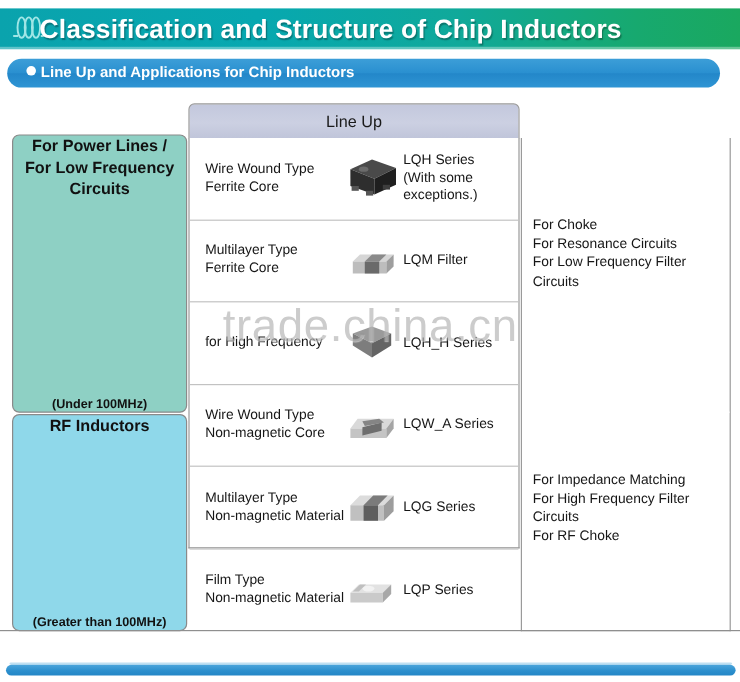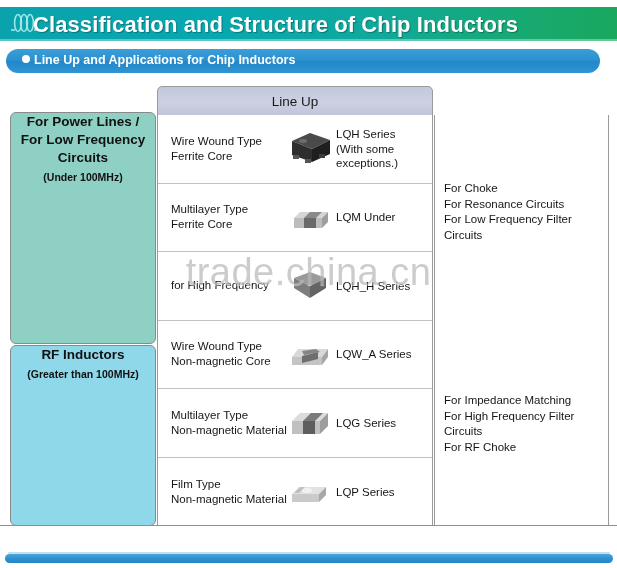--- a/index.html
+++ b/index.html
@@ -121,21 +121,21 @@
   .cat {
     position: absolute;
     left: 10px;
     width: 146px;
     box-sizing: border-box;
     border: 1px solid #8a8a8a;
     border-radius: 6px;
     display: flex;
     flex-direction: column;
     align-items: center;
-    justify-content: flex-start;
+    justify-content: space-between;
     text-align: center;
     padding: 0 5px;
   }
   .cat-power {
     top: 26px;
     height: 232px;
     background: #8ed0c4;
   }
   .cat-rf {
     top: 259px;
@@ -154,21 +154,21 @@
     font-weight: bold;
     color: #111111;
   }
 
   
   .lineup-body {
     position: absolute;
     left: 157px;
     top: 29px;
     width: 276px;
-    height: 411px;
+    height: 342px;
     box-sizing: border-box;
     border: 1px solid #9a9a9a;
     border-top: none;
     background: #ffffff;
   }
   .lu-row {
     position: relative;
     height: 68.5px;
     box-sizing: border-box;
     border-bottom: 1px solid #c2c2c2;
@@ -355,21 +355,21 @@
       <span class="lu-photo">
         <svg width="48" height="40" viewBox="0 0 48 40">
           <polygon points="8,20 14,14 42,14 36,20" fill="#d6d6d6"></polygon>
           <polygon points="8,20 36,20 36,30 8,30" fill="#bdbdbd"></polygon>
           <polygon points="36,20 42,14 42,24 36,30" fill="#9e9e9e"></polygon>
           <polygon points="18,20 30,20 30,30 18,30" fill="#6a6a6a"></polygon>
           <polygon points="18,20 24,14 36,14 30,20" fill="#8a8a8a"></polygon>
         </svg>
       </span>
       <div class="lu-series">
-        <div>LQM Under</div>
+        <div>LQM Filter</div>
       </div>
     </div>
 
     <div class="lu-row">
       <div class="lu-type">
         <div></div>
         <div>for High Frequency</div>
       </div>
       <span class="lu-photo">
         <svg width="48" height="40" viewBox="0 0 48 40">

